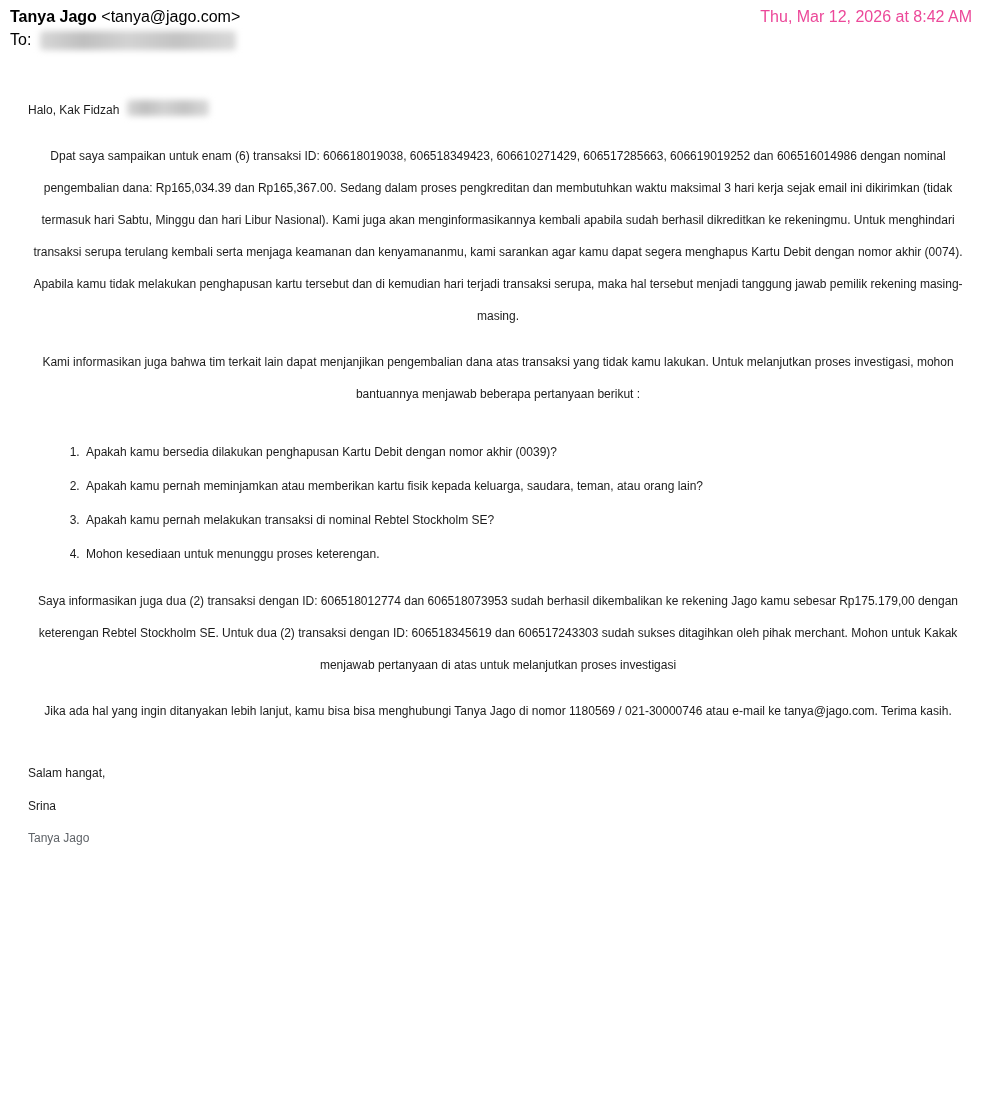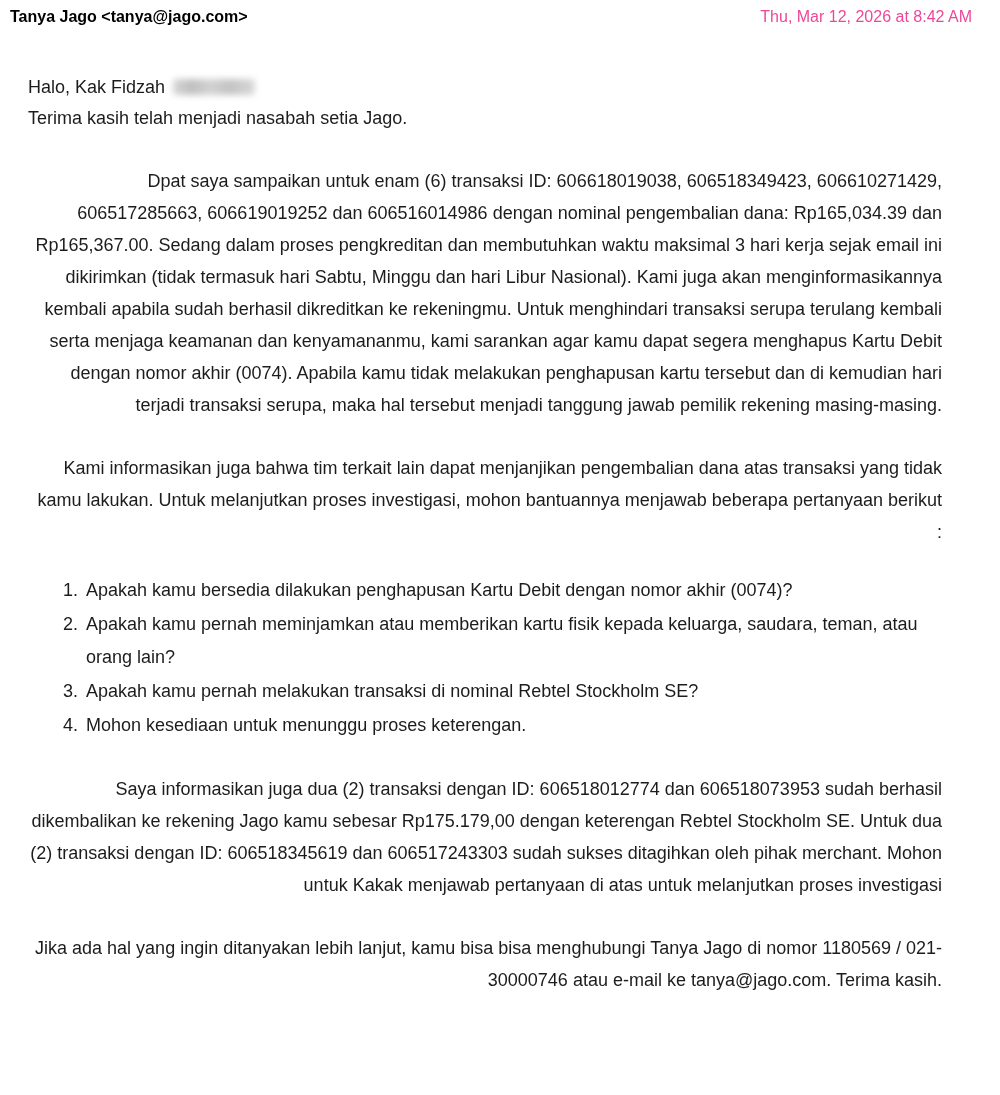--- a/index.html
+++ b/index.html
@@ -15,49 +15,49 @@
 
   
   .header { padding: 2px 28px 0 10px; }
   .header-row {
     display: flex;
     justify-content: space-between;
     align-items: baseline;
   }
   .from-line { font-size: 16px; line-height: 22px; color: #000000; }
   .from-name { font-weight: bold; }
-  .from-email { font-weight: bold; text-align: right; }
+  .from-email { font-weight: normal; text-align: right; }
   .date-line { font-size: 16px; line-height: 22px; color: #ec4899; white-space: nowrap; }
   .to-line {
     font-size: 16px;
     line-height: 22px;
     color: #000000;
     display: flex;
     align-items: center;
     margin-top: 1px;
   }
   .redaction {
     display: inline-block;
     background: linear-gradient(90deg, #d7d7d7 0%, #bfbfbf 22%, #d2d2d2 45%, #c3c3c3 70%, #d9d9d9 100%);
     filter: blur(3px);
     border-radius: 3px;
   }
   .to-redaction { width: 196px; height: 19px; margin-left: 9px; }
   .name-redaction { width: 82px; height: 16px; margin-left: 8px; vertical-align: -2px; }
 
   
   .body-text {
-    padding: 0 58px 0 28px;
-    font-size: 18px;
+    padding: 0 32px 0 28px;
+    font-size: 12px;
     line-height: 32px;
     color: #1c1c1c;
   }
   .greeting-block { margin-top: 44px; }
   .greeting-line { line-height: 31px; }
-  .para { margin-top: 31px; text-align: right; }
+  .para { margin-top: 14px; text-align: center; }
   .question-list {
     margin: 26px 0 0 0;
     padding-left: 55px;
   }
   .question-list li {
     padding-left: 3px;
     line-height: 33px;
     margin-top: 1px;
   }
   .signature-block { margin-top: 30px; }
@@ -70,41 +70,49 @@
 <div class="email-wrap">
 
   <div class="header">
     <div class="header-row">
       <div class="from-line">
         <span class="from-name">Tanya Jago</span>
         <span class="from-email">&lt;tanya@jago.com&gt;</span>
       </div>
       <div class="date-line">Thu, Mar 12, 2026 at 8:42 AM</div>
     </div>
+    <div class="to-line">
+      <span>To:</span>
+      <span class="redaction to-redaction"></span>
+    </div>
   </div>
 
   <div class="body-text">
 
     <div class="greeting-block">
       <div class="greeting-line">
         <span>Halo, Kak Fidzah</span><span class="redaction name-redaction"></span>
       </div>
-      <div class="greeting-line">Terima kasih telah menjadi nasabah setia Jago.</div>
     </div>
 
     <p class="para">Dpat saya sampaikan untuk enam (6) transaksi ID: 606618019038, 606518349423, 606610271429, 606517285663, 606619019252 dan 606516014986 dengan nominal pengembalian dana: Rp165,034.39 dan Rp165,367.00. Sedang dalam proses pengkreditan dan membutuhkan waktu maksimal 3 hari kerja sejak email ini dikirimkan (tidak termasuk hari Sabtu, Minggu dan hari Libur Nasional). Kami juga akan menginformasikannya kembali apabila sudah berhasil dikreditkan ke rekeningmu. Untuk menghindari transaksi serupa terulang kembali serta menjaga keamanan dan kenyamananmu, kami sarankan agar kamu dapat segera menghapus Kartu Debit dengan nomor akhir (0074). Apabila kamu tidak melakukan penghapusan kartu tersebut dan di kemudian hari terjadi transaksi serupa, maka hal tersebut menjadi tanggung jawab pemilik rekening masing-masing.</p>
 
     <p class="para">Kami informasikan juga bahwa tim terkait lain dapat menjanjikan pengembalian dana atas transaksi yang tidak kamu lakukan. Untuk melanjutkan proses investigasi, mohon bantuannya menjawab beberapa pertanyaan berikut :</p>
 
     <ol class="question-list">
-      <li>Apakah kamu bersedia dilakukan penghapusan Kartu Debit dengan nomor akhir (0074)?</li>
+      <li>Apakah kamu bersedia dilakukan penghapusan Kartu Debit dengan nomor akhir (0039)?</li>
       <li>Apakah kamu pernah meminjamkan atau memberikan kartu fisik kepada keluarga, saudara, teman, atau orang lain?</li>
       <li>Apakah kamu pernah melakukan transaksi di nominal Rebtel Stockholm SE?</li>
       <li>Mohon kesediaan untuk menunggu proses keterengan.</li>
     </ol>
 
     <p class="para">Saya informasikan juga dua (2) transaksi dengan ID: 606518012774 dan 606518073953 sudah berhasil dikembalikan ke rekening Jago kamu sebesar Rp175.179,00 dengan keterengan Rebtel Stockholm SE. Untuk dua (2) transaksi dengan ID: 606518345619 dan 606517243303 sudah sukses ditagihkan oleh pihak merchant. Mohon untuk Kakak menjawab pertanyaan di atas untuk melanjutkan proses investigasi</p>
 
     <p class="para">Jika ada hal yang ingin ditanyakan lebih lanjut, kamu bisa bisa menghubungi Tanya Jago di nomor 1180569 / 021-30000746 atau e-mail ke tanya@jago.com. Terima kasih.</p>
 
+    <div class="signature-block">
+      <div class="sig-line">Salam hangat,</div>
+      <div class="sig-line">Srina</div>
+      <div class="sig-line sig-company">Tanya Jago</div>
+    </div>
 
   </div>
 </div>
 
 </body></html>

